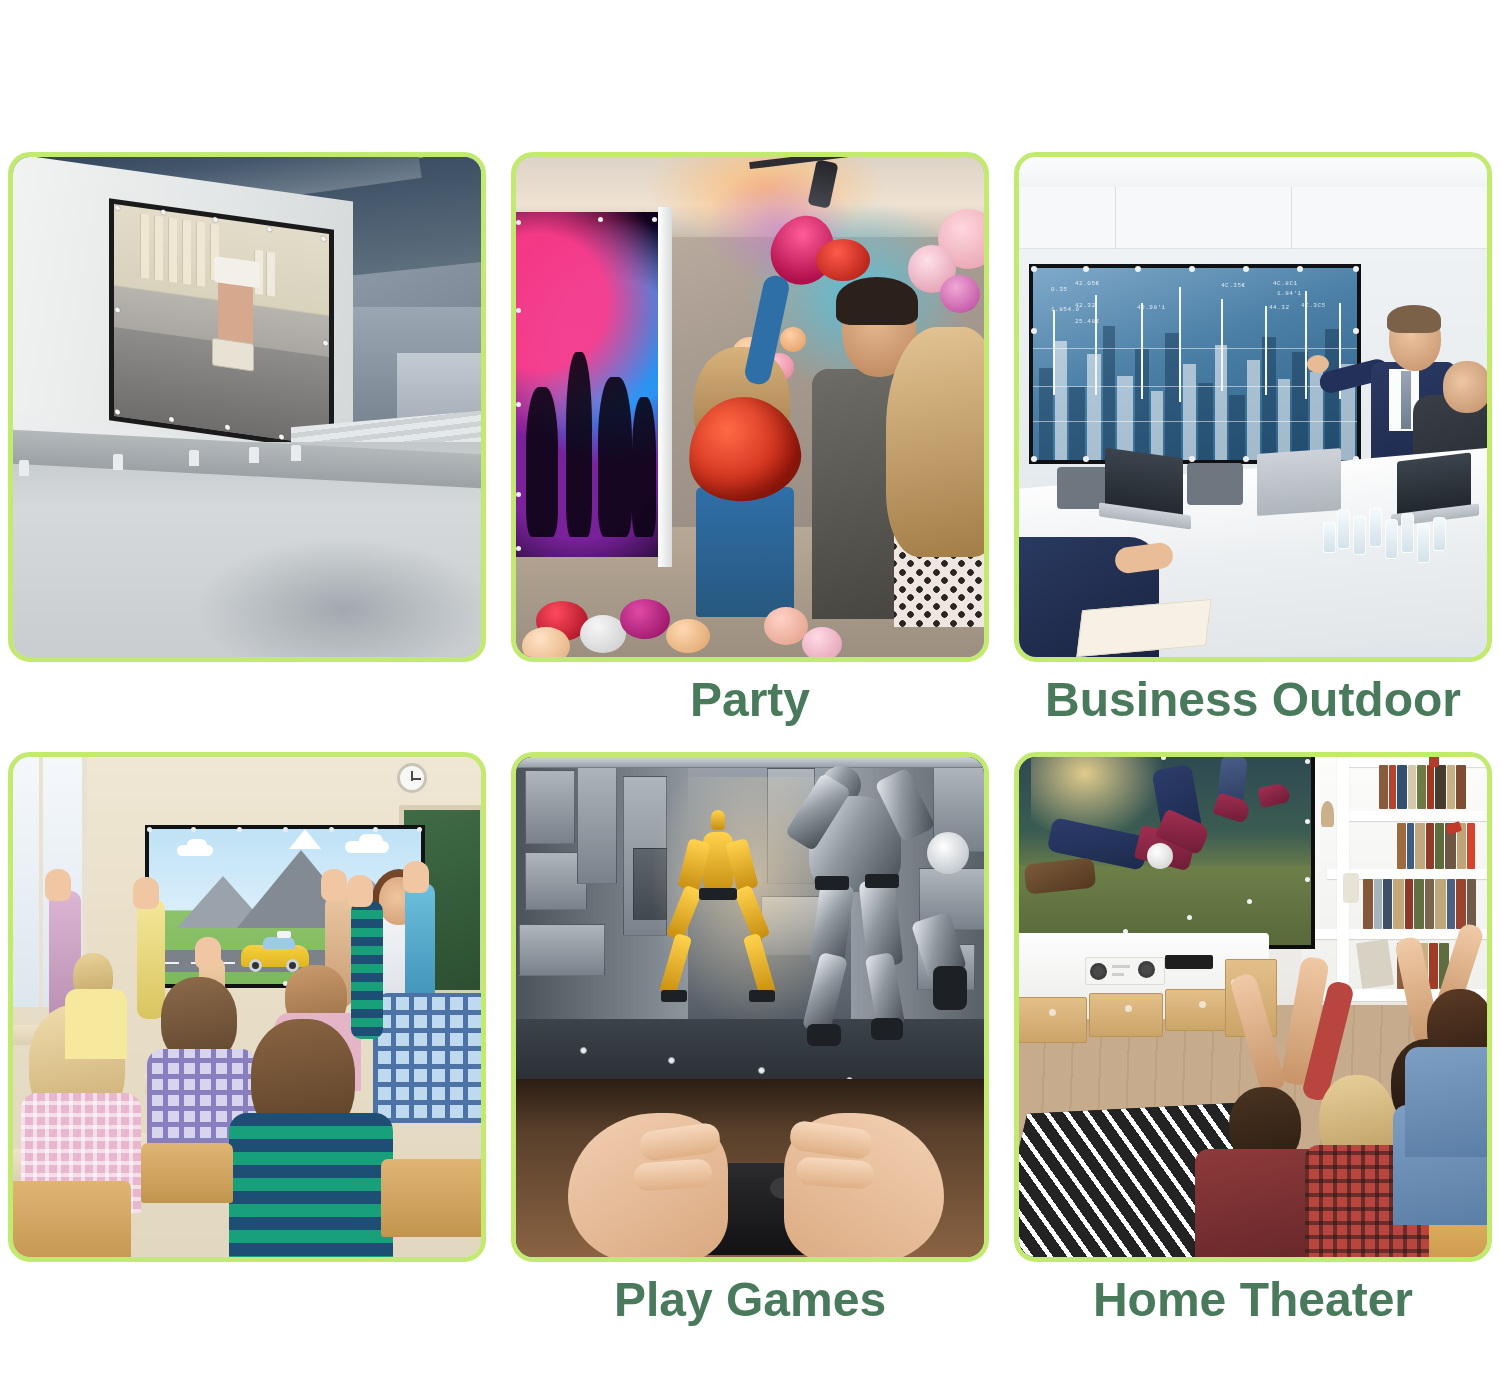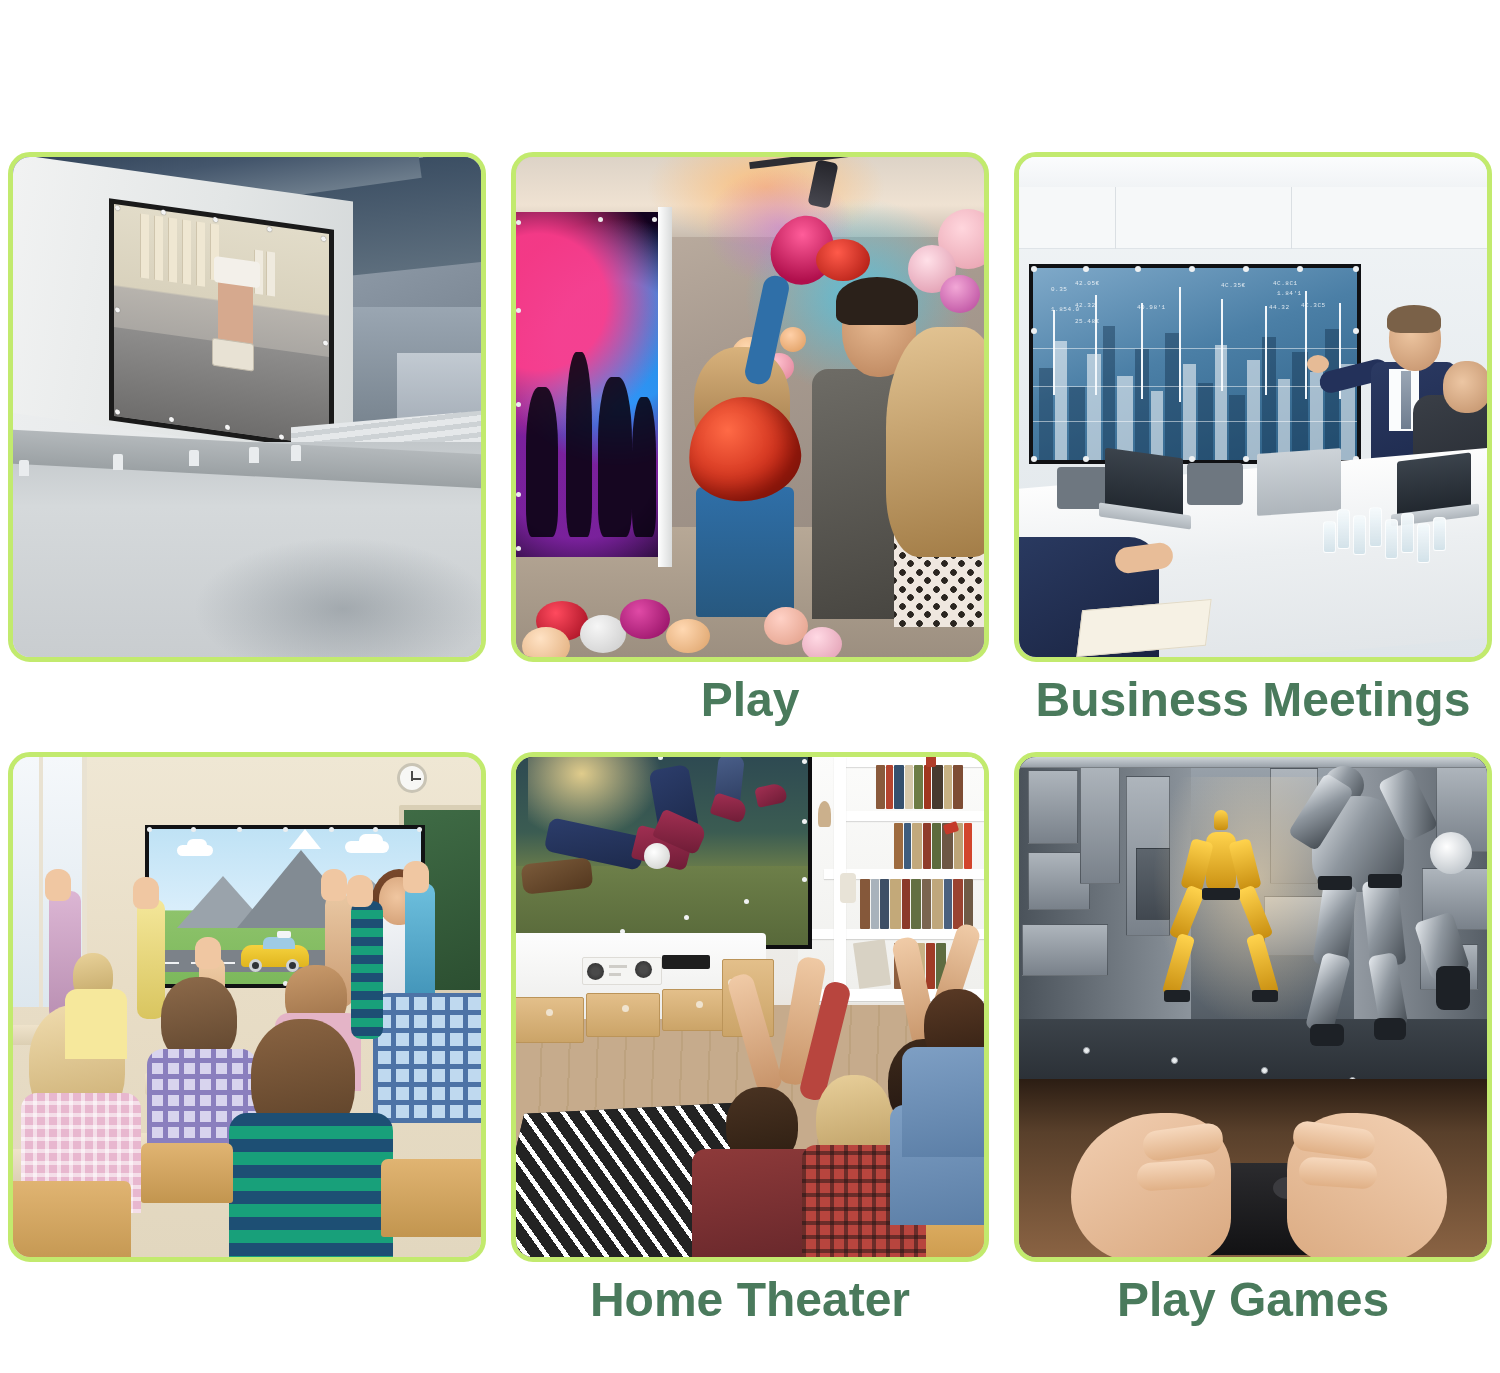--- a/index.html
+++ b/index.html
@@ -403,21 +403,21 @@
 
           <div class="s2-balloon" style="left:20px;bottom:16px;width:52px;height:40px;background:radial-gradient(circle at 38% 30%,#ff4a5e,#9c0a1c)"></div>
           <div class="s2-balloon" style="left:64px;bottom:4px;width:46px;height:38px;background:radial-gradient(circle at 38% 30%,#f6f6f6,#c9c9c9)"></div>
           <div class="s2-balloon" style="left:104px;bottom:18px;width:50px;height:40px;background:radial-gradient(circle at 38% 30%,#e04aa6,#8c0a5e)"></div>
           <div class="s2-balloon" style="left:150px;bottom:4px;width:44px;height:34px;background:radial-gradient(circle at 38% 30%,#ffd8b2,#dca168)"></div>
           <div class="s2-balloon" style="left:6px;bottom:-8px;width:48px;height:38px;background:radial-gradient(circle at 38% 30%,#ffe2c4,#e0ab78)"></div>
           <div class="s2-balloon" style="left:248px;bottom:12px;width:44px;height:38px;background:radial-gradient(circle at 38% 30%,#ffd1c6,#e09c85)"></div>
           <div class="s2-balloon" style="left:286px;bottom:-4px;width:40px;height:34px;background:radial-gradient(circle at 38% 30%,#ffd9e4,#e09bb0)"></div>
         </div>
       </div>
-      <div class="caption">Play</div>
+      <div class="caption">Party</div>
     </div>
 
     <div class="cell">
       <div class="frame">
         <div class="scene">
           <div class="s3-bg"></div>
           <div class="s3-ceil"></div>
           <div class="s3-panelwall"></div>
           <div class="s3-panel-seam" style="left:96px"></div>
           <div class="s3-panel-seam" style="left:272px"></div>
@@ -514,21 +514,21 @@
           <div class="s3-bottle" style="left:382px;top:356px"></div>
           <div class="s3-bottle" style="left:398px;top:366px"></div>
           <div class="s3-bottle" style="left:304px;top:364px;height:32px"></div>
           <div class="s3-bottle" style="left:414px;top:360px;height:34px"></div>
 
           <div class="s3-sit-suit"></div>
           <div class="s3-sit-hand"></div>
           <div class="s3-doc"></div>
         </div>
       </div>
-      <div class="caption">Business Meetings</div>
+      <div class="caption">Business Outdoor</div>
     </div>
 
     <div class="cell">
       <div class="frame">
         <div class="scene">
           <div class="s4-bg"></div>
           <div class="s4-window">
               <div class="s4-win-bar"></div>
             </div>
           <div class="s4-board"></div>
@@ -618,20 +618,101 @@
           <div class="s4-chair" style="left:-6px;top:424px;width:124px;height:88px"></div>
           <div class="s4-chair" style="left:128px;top:386px;width:92px;height:60px"></div>
           <div class="s4-chair" style="right:-10px;top:402px;width:110px;height:78px"></div>
         </div>
       </div>
     </div>
 
     <div class="cell">
       <div class="frame">
         <div class="scene">
+          <div class="s6-bg"></div>
+
+          <div class="s6-screen">
+            <div class="s6-game">
+              <div class="s6-hall-l"></div>
+              <div class="s6-hall-r"></div>
+              <div class="s6-block" style="left:10px;top:14px;width:50px;height:74px"></div>
+              <div class="s6-block" style="left:10px;top:96px;width:62px;height:58px"></div>
+              <div class="s6-block" style="left:4px;top:168px;width:86px;height:52px"></div>
+              <div class="s6-block" style="left:62px;top:8px;width:40px;height:120px"></div>
+              <div class="s6-block" style="left:108px;top:20px;width:44px;height:160px"></div>
+              <div class="s6-block" style="left:118px;top:92px;width:34px;height:72px;background:linear-gradient(180deg,#5d656d,#414850)"></div>
+              <div class="s6-block" style="left:252px;top:12px;width:48px;height:116px"></div>
+              <div class="s6-block" style="left:246px;top:140px;width:62px;height:60px"></div>
+              <div class="s6-block" style="right:10px;top:10px;width:52px;height:86px"></div>
+              <div class="s6-block" style="right:6px;top:112px;width:70px;height:62px"></div>
+              <div class="s6-block" style="right:20px;top:188px;width:58px;height:46px"></div>
+              <div class="s6-block" style="left:0;top:0;width:100%;height:12px;background:linear-gradient(180deg,#cdd3d8,#9aa2aa)"></div>
+              <div class="s6-lightfog"></div>
+              <div class="s6-floor6"></div>
+
+              <div>
+                <div class="s6-gold" style="left:196px;top:54px;width:14px;height:20px;border-radius:7px 7px 4px 4px"></div>
+                <div class="s6-gold" style="left:188px;top:76px;width:30px;height:60px;border-radius:10px"></div>
+                <div class="s6-gold" style="left:168px;top:84px;width:22px;height:50px;transform:rotate(14deg)"></div>
+                <div class="s6-gold" style="left:216px;top:84px;width:22px;height:50px;transform:rotate(-14deg)"></div>
+                <div class="s6-gold" style="left:160px;top:130px;width:18px;height:54px;transform:rotate(22deg)"></div>
+                <div class="s6-gold" style="left:228px;top:130px;width:18px;height:54px;transform:rotate(-22deg)"></div>
+                <div class="s6-gold" style="left:152px;top:178px;width:17px;height:62px;transform:rotate(16deg)"></div>
+                <div class="s6-gold" style="left:236px;top:178px;width:17px;height:62px;transform:rotate(-16deg)"></div>
+                <div class="s6-dark-joint" style="left:184px;top:132px;width:38px;height:12px"></div>
+                <div class="s6-dark-joint" style="left:146px;top:234px;width:26px;height:12px"></div>
+                <div class="s6-dark-joint" style="left:234px;top:234px;width:26px;height:12px"></div>
+              </div>
+
+              <div>
+                <div class="s6-chrome" style="left:306px;top:10px;width:40px;height:38px;border-radius:50%"></div>
+                <div class="s6-chrome" style="left:294px;top:40px;width:92px;height:96px;border-radius:42px 42px 30px 30px"></div>
+                <div class="s6-chrome" style="left:286px;top:20px;width:34px;height:72px;transform:rotate(32deg)"></div>
+                <div class="s6-chrome" style="left:372px;top:16px;width:36px;height:66px;transform:rotate(-26deg)"></div>
+                <div class="s6-chrome" style="left:300px;top:128px;width:34px;height:82px;transform:rotate(8deg)"></div>
+                <div class="s6-chrome" style="left:348px;top:124px;width:36px;height:86px;transform:rotate(-6deg)"></div>
+                <div class="s6-chrome" style="left:296px;top:198px;width:28px;height:78px;transform:rotate(14deg)"></div>
+                <div class="s6-chrome" style="left:356px;top:198px;width:28px;height:74px;transform:rotate(-10deg)"></div>
+                <div class="s6-dark-joint" style="left:300px;top:120px;width:34px;height:14px"></div>
+                <div class="s6-dark-joint" style="left:350px;top:118px;width:34px;height:14px"></div>
+                <div class="s6-dark-joint" style="left:292px;top:268px;width:34px;height:22px;border-radius:6px"></div>
+                <div class="s6-dark-joint" style="left:356px;top:262px;width:32px;height:22px;border-radius:6px"></div>
+                <div class="s6-chrome" style="left:412px;top:76px;width:42px;height:42px;border-radius:50%;background:radial-gradient(circle at 40% 35%,#ffffff,#aeb6bd)"></div>
+                <div class="s6-chrome" style="left:404px;top:160px;width:40px;height:60px;transform:rotate(-18deg)"></div>
+                <div class="s6-dark-joint" style="left:418px;top:210px;width:34px;height:44px;border-radius:8px"></div>
+              </div>
+            </div>
+            <div class="s6-screw6" style="left:68px;top:294px"></div>
+            <div class="s6-screw6" style="left:156px;top:304px"></div>
+            <div class="s6-screw6" style="left:246px;top:314px"></div>
+            <div class="s6-screw6" style="left:334px;top:324px"></div>
+            <div class="s6-screw6" style="left:424px;top:334px"></div>
+          </div>
+
+          <div class="s6-fg"></div>
+          <div class="s6-pad">
+            <div class="s6-pad-stick" style="left:44px;top:14px"></div>
+            <div class="s6-pad-stick" style="right:44px;top:14px"></div>
+          </div>
+          <div class="s6-hand-l">
+            <div class="s6-finger" style="left:72px;top:14px;width:80px;height:30px;transform:rotate(-8deg)"></div>
+            <div class="s6-finger" style="left:66px;top:48px;width:78px;height:28px;transform:rotate(-4deg)"></div>
+          </div>
+          <div class="s6-hand-r">
+            <div class="s6-finger" style="left:6px;top:12px;width:82px;height:30px;transform:rotate(8deg)"></div>
+            <div class="s6-finger" style="left:12px;top:46px;width:78px;height:28px;transform:rotate(4deg)"></div>
+          </div>
+        </div>
+      </div>
+      <div class="caption">Play Games</div>
+    </div>
+
+    <div class="cell">
+      <div class="frame">
+        <div class="scene">
           <div class="s5-bg"></div>
           <div class="s5-floor"></div>
           <div class="s5-wall"></div>
 
           <div class="s5-shelf-unit">
             <div class="s5-shelf" style="left:48px;top:0;width:138px;height:10px"></div>
             <div class="s5-shelf" style="left:38px;top:54px;width:148px;height:10px"></div>
             <div class="s5-shelf" style="left:26px;top:112px;width:160px;height:10px"></div>
             <div class="s5-shelf" style="left:14px;top:172px;width:172px;height:10px"></div>
             <div class="s5-shelf" style="left:0;top:232px;width:186px;height:12px"></div>
@@ -740,95 +821,14 @@
           <div class="s5-p-body" style="position:absolute;left:374px;top:348px;width:108px;height:120px;background:linear-gradient(170deg,#7e9fc4,#5b7ea6)"></div>
 
           <div class="s5-p-arm" style="right:16px;top:166px;width:24px;height:96px;background:linear-gradient(180deg,#f0cba7,#c7956a);transform:rotate(18deg)"></div>
           <div class="s5-p-head" style="position:absolute;right:-6px;top:232px;width:66px;height:78px;background:linear-gradient(170deg,#5a3a25,#321f13)"></div>
           <div class="s5-p-body" style="position:absolute;right:-16px;top:290px;width:98px;height:110px;background:linear-gradient(170deg,#7e9fc4,#5b7ea6)"></div>
         </div>
       </div>
       <div class="caption">Home Theater</div>
     </div>
 
-    <div class="cell">
-      <div class="frame">
-        <div class="scene">
-          <div class="s6-bg"></div>
-
-          <div class="s6-screen">
-            <div class="s6-game">
-              <div class="s6-hall-l"></div>
-              <div class="s6-hall-r"></div>
-              <div class="s6-block" style="left:10px;top:14px;width:50px;height:74px"></div>
-              <div class="s6-block" style="left:10px;top:96px;width:62px;height:58px"></div>
-              <div class="s6-block" style="left:4px;top:168px;width:86px;height:52px"></div>
-              <div class="s6-block" style="left:62px;top:8px;width:40px;height:120px"></div>
-              <div class="s6-block" style="left:108px;top:20px;width:44px;height:160px"></div>
-              <div class="s6-block" style="left:118px;top:92px;width:34px;height:72px;background:linear-gradient(180deg,#5d656d,#414850)"></div>
-              <div class="s6-block" style="left:252px;top:12px;width:48px;height:116px"></div>
-              <div class="s6-block" style="left:246px;top:140px;width:62px;height:60px"></div>
-              <div class="s6-block" style="right:10px;top:10px;width:52px;height:86px"></div>
-              <div class="s6-block" style="right:6px;top:112px;width:70px;height:62px"></div>
-              <div class="s6-block" style="right:20px;top:188px;width:58px;height:46px"></div>
-              <div class="s6-block" style="left:0;top:0;width:100%;height:12px;background:linear-gradient(180deg,#cdd3d8,#9aa2aa)"></div>
-              <div class="s6-lightfog"></div>
-              <div class="s6-floor6"></div>
-
-              <div>
-                <div class="s6-gold" style="left:196px;top:54px;width:14px;height:20px;border-radius:7px 7px 4px 4px"></div>
-                <div class="s6-gold" style="left:188px;top:76px;width:30px;height:60px;border-radius:10px"></div>
-                <div class="s6-gold" style="left:168px;top:84px;width:22px;height:50px;transform:rotate(14deg)"></div>
-                <div class="s6-gold" style="left:216px;top:84px;width:22px;height:50px;transform:rotate(-14deg)"></div>
-                <div class="s6-gold" style="left:160px;top:130px;width:18px;height:54px;transform:rotate(22deg)"></div>
-                <div class="s6-gold" style="left:228px;top:130px;width:18px;height:54px;transform:rotate(-22deg)"></div>
-                <div class="s6-gold" style="left:152px;top:178px;width:17px;height:62px;transform:rotate(16deg)"></div>
-                <div class="s6-gold" style="left:236px;top:178px;width:17px;height:62px;transform:rotate(-16deg)"></div>
-                <div class="s6-dark-joint" style="left:184px;top:132px;width:38px;height:12px"></div>
-                <div class="s6-dark-joint" style="left:146px;top:234px;width:26px;height:12px"></div>
-                <div class="s6-dark-joint" style="left:234px;top:234px;width:26px;height:12px"></div>
-              </div>
-
-              <div>
-                <div class="s6-chrome" style="left:306px;top:10px;width:40px;height:38px;border-radius:50%"></div>
-                <div class="s6-chrome" style="left:294px;top:40px;width:92px;height:96px;border-radius:42px 42px 30px 30px"></div>
-                <div class="s6-chrome" style="left:286px;top:20px;width:34px;height:72px;transform:rotate(32deg)"></div>
-                <div class="s6-chrome" style="left:372px;top:16px;width:36px;height:66px;transform:rotate(-26deg)"></div>
-                <div class="s6-chrome" style="left:300px;top:128px;width:34px;height:82px;transform:rotate(8deg)"></div>
-                <div class="s6-chrome" style="left:348px;top:124px;width:36px;height:86px;transform:rotate(-6deg)"></div>
-                <div class="s6-chrome" style="left:296px;top:198px;width:28px;height:78px;transform:rotate(14deg)"></div>
-                <div class="s6-chrome" style="left:356px;top:198px;width:28px;height:74px;transform:rotate(-10deg)"></div>
-                <div class="s6-dark-joint" style="left:300px;top:120px;width:34px;height:14px"></div>
-                <div class="s6-dark-joint" style="left:350px;top:118px;width:34px;height:14px"></div>
-                <div class="s6-dark-joint" style="left:292px;top:268px;width:34px;height:22px;border-radius:6px"></div>
-                <div class="s6-dark-joint" style="left:356px;top:262px;width:32px;height:22px;border-radius:6px"></div>
-                <div class="s6-chrome" style="left:412px;top:76px;width:42px;height:42px;border-radius:50%;background:radial-gradient(circle at 40% 35%,#ffffff,#aeb6bd)"></div>
-                <div class="s6-chrome" style="left:404px;top:160px;width:40px;height:60px;transform:rotate(-18deg)"></div>
-                <div class="s6-dark-joint" style="left:418px;top:210px;width:34px;height:44px;border-radius:8px"></div>
-              </div>
-            </div>
-            <div class="s6-screw6" style="left:68px;top:294px"></div>
-            <div class="s6-screw6" style="left:156px;top:304px"></div>
-            <div class="s6-screw6" style="left:246px;top:314px"></div>
-            <div class="s6-screw6" style="left:334px;top:324px"></div>
-            <div class="s6-screw6" style="left:424px;top:334px"></div>
-          </div>
-
-          <div class="s6-fg"></div>
-          <div class="s6-pad">
-            <div class="s6-pad-stick" style="left:44px;top:14px"></div>
-            <div class="s6-pad-stick" style="right:44px;top:14px"></div>
-          </div>
-          <div class="s6-hand-l">
-            <div class="s6-finger" style="left:72px;top:14px;width:80px;height:30px;transform:rotate(-8deg)"></div>
-            <div class="s6-finger" style="left:66px;top:48px;width:78px;height:28px;transform:rotate(-4deg)"></div>
-          </div>
-          <div class="s6-hand-r">
-            <div class="s6-finger" style="left:6px;top:12px;width:82px;height:30px;transform:rotate(8deg)"></div>
-            <div class="s6-finger" style="left:12px;top:46px;width:78px;height:28px;transform:rotate(4deg)"></div>
-          </div>
-        </div>
-      </div>
-      <div class="caption">Play Games</div>
-    </div>
-
   </div>
 </div>
 
 </body></html>

